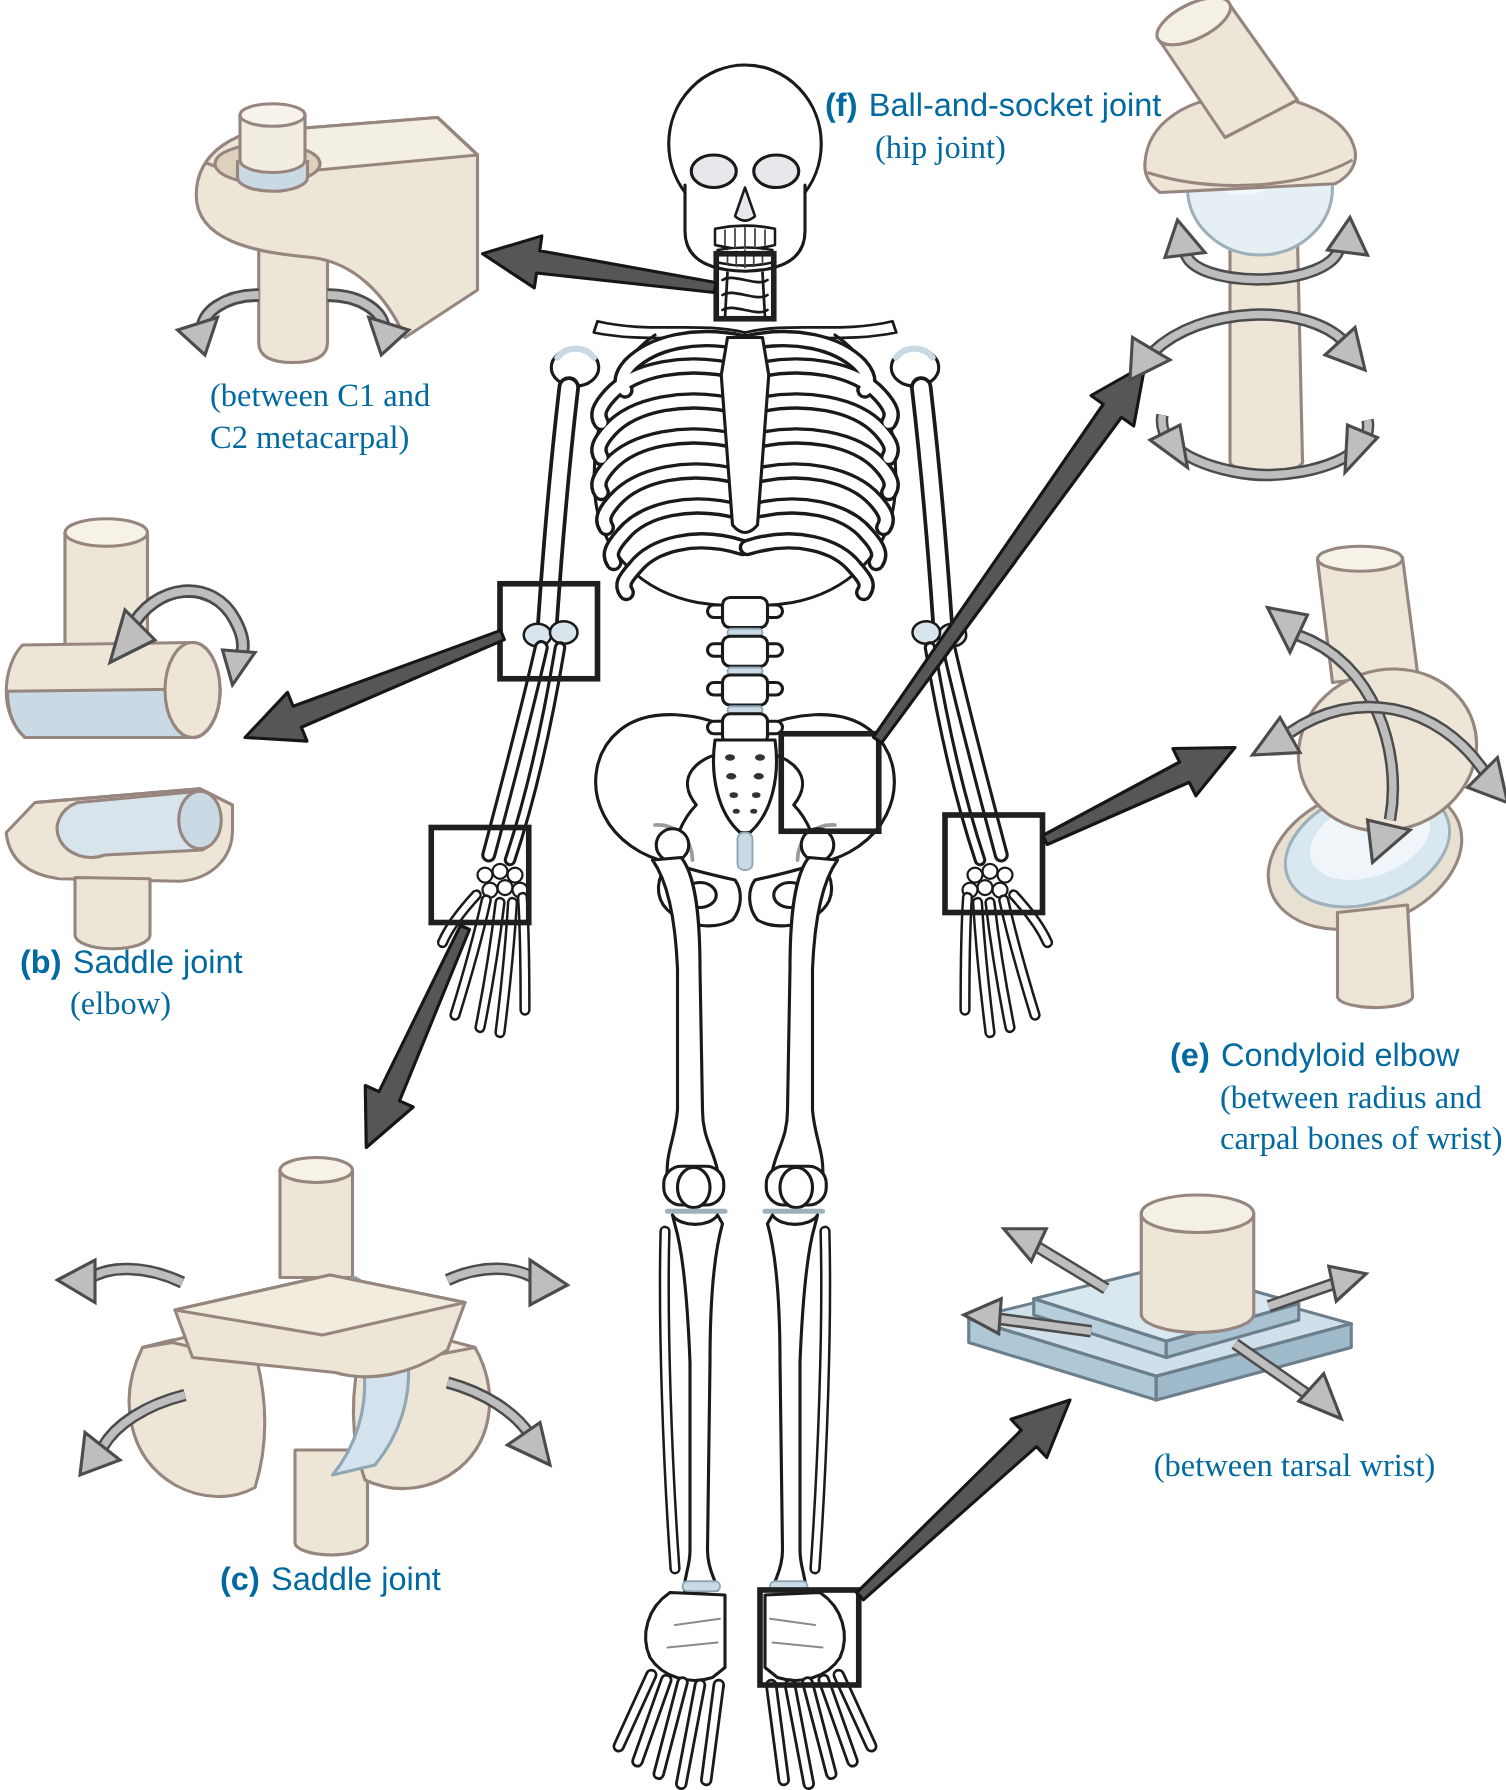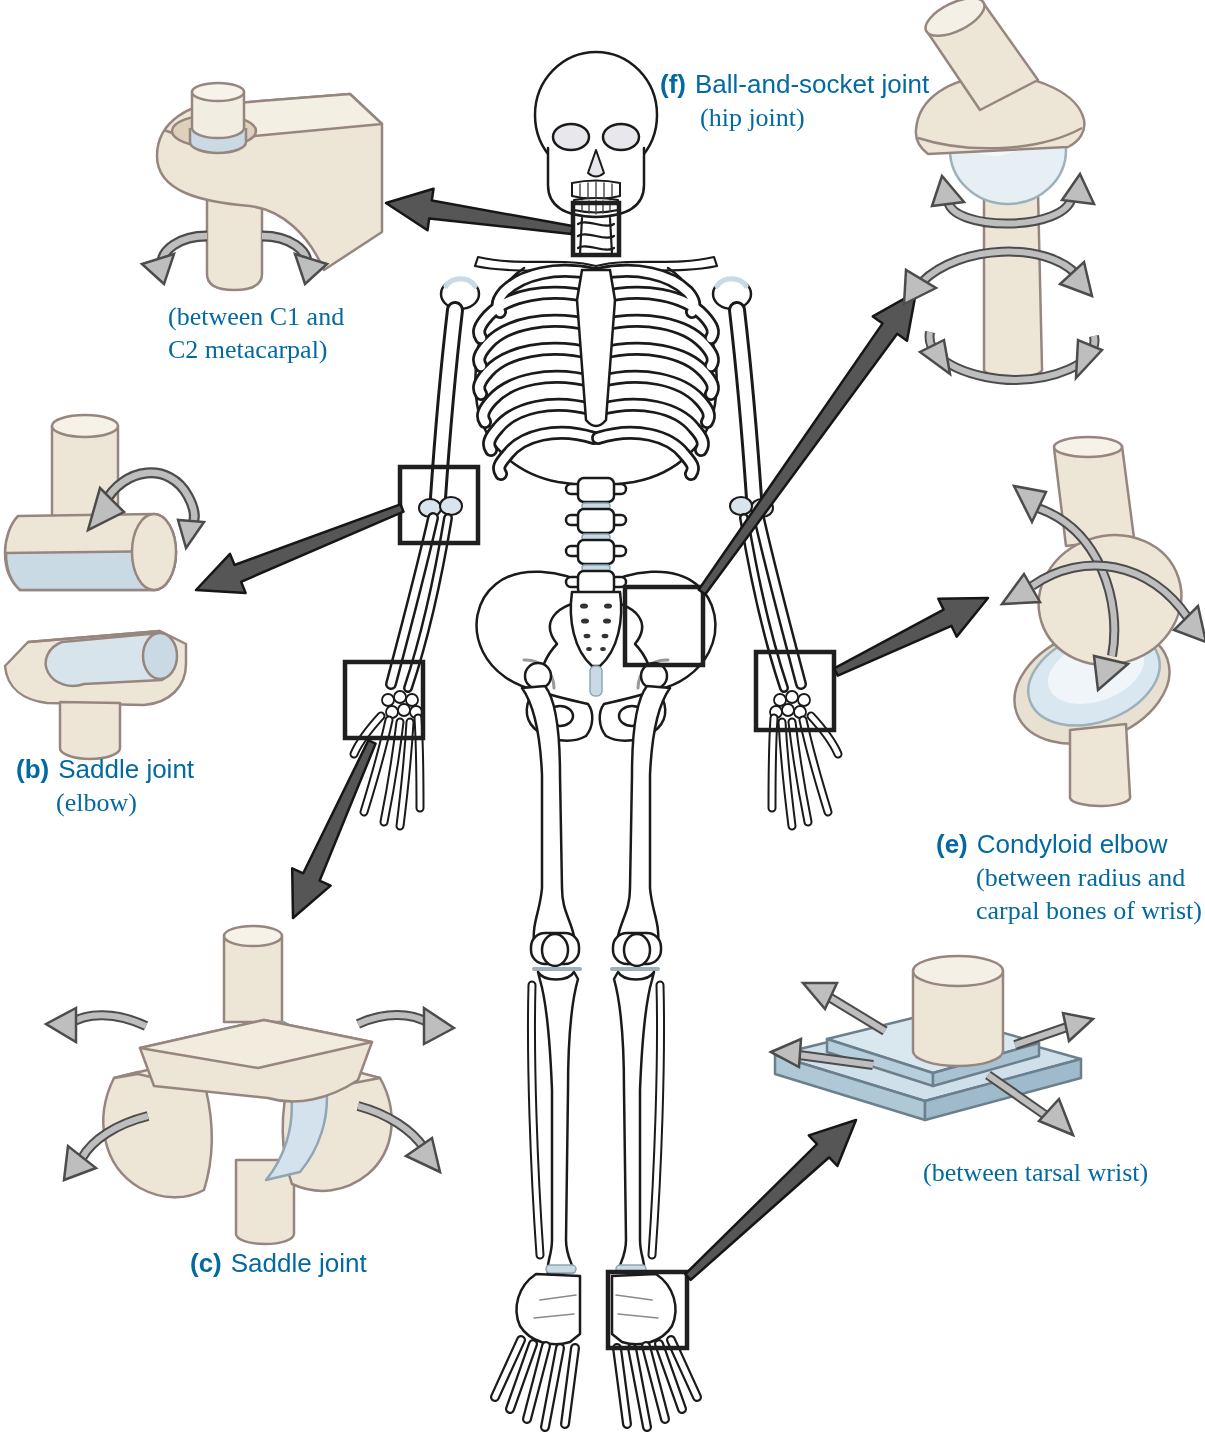--- a/index.html
+++ b/index.html
@@ -353,21 +353,21 @@
   <div class="jlabel" style="left:128px;top:300px">
     <div class="sub">(between C1 and</div>
     <div class="sub">C2 metacarpal)</div>
   </div>
 
   <div class="jlabel" style="left:16px;top:753px">
     <div><span class="lt">(b)</span><span>Saddle joint</span></div>
     <div class="sub">(elbow)</div>
   </div>
 
-  <div class="jlabel" style="left:190px;top:1247px">
+  <div class="jlabel" style="left:176px;top:1247px">
     <div><span class="lt">(c)</span><span>Saddle joint</span></div>
   </div>
 
   <div class="jlabel" style="left:883px;top:1156px">
     <div class="sub">(between tarsal wrist)</div>
   </div>
 
   <div class="jlabel" style="left:936px;top:828px">
     <div><span class="lt">(e)</span><span>Condyloid elbow</span></div>
     <div class="sub">(between radius and</div>

